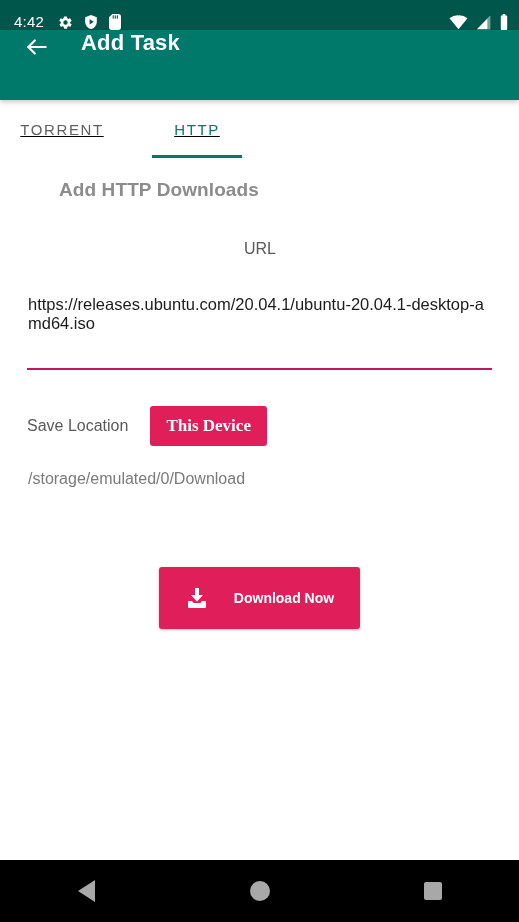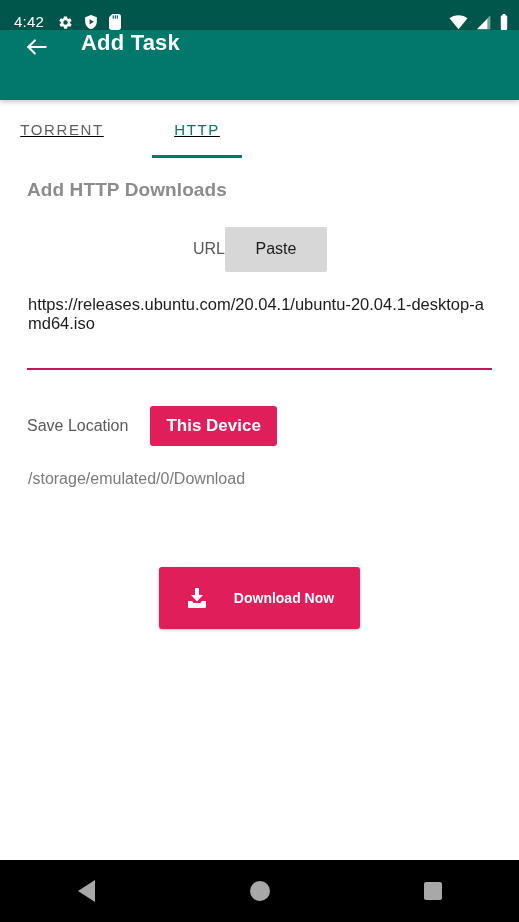--- a/index.html
+++ b/index.html
@@ -55,21 +55,21 @@
   .tab-http { width: 90px; margin-left: 30px; color: #00796b; }
   .tab-indicator {
     position: absolute; left: 0; right: 0; bottom: 0;
     height: 3px; background: #00796b;
   }
 
   
   .content { padding: 0 27px; background:#fff; }
   .section-title {
     font-size: 19px; font-weight: bold; color:#8c8c8c;
-    margin-top: 21px; letter-spacing: .1px;
+    margin-top: 21px; letter-spacing: .1px; margin-left: 32px;
   }
 
   .url-row {
     display: flex; align-items: center; justify-content: center;
     margin-top: 25px; min-height: 46px;
   }
   .url-label { font-size: 16px; color:#5a5a5a; padding-left: 1px; }
   .paste-btn {
     background: #d7d7d7; color:#1b1b1b; font-size: 16px;
     border: none; border-radius: 2px;
@@ -83,21 +83,21 @@
     cursor: text;
   }
   .url-underline {
     margin-top: 35px; height: 2px; background: #c2185b; width: 100%;
   }
 
   .save-row { display: flex; align-items: center; margin-top: 36px; }
   .save-label { font-size: 16px; color:#5a5a5a; }
   .this-device-btn {
     margin-left: 22px; background:#e01e5a; color:#fff;
-    font-size: 17px; font-weight: bold; font-family: Liberation Sans, sans-serif;
+    font-size: 17px; font-weight: bold; font-family: Liberation Serif, serif;
     border:none; border-radius: 3px; padding: 10px 16px;
     cursor: pointer;
   }
   .save-path {
     margin-top: 24px; font-size: 16px; color:#7b7b7b;
     padding-left: 1px;
   }
 
   .download-wrap { display:flex; justify-content:center; margin-top: 79px; }
   .download-btn {
@@ -173,21 +173,20 @@
       <span>HTTP</span>
       <span class="tab-indicator"></span>
     </div>
   </div>
 
   <div class="content">
     <div class="section-title">Add HTTP Downloads</div>
 
     <div class="url-row">
       <span class="url-label">URL</span>
-      <button class="paste-btn">Paste</button>
     </div>
 
     <div class="url-value" placeholder="URL">https://releases.ubuntu.com/20.04.1/ubuntu-20.04.1-desktop-amd64.iso</div>
     <div class="url-underline"></div>
 
     <div class="save-row">
       <span class="save-label">Save Location</span>
       <button class="this-device-btn">This Device</button>
     </div>
 

